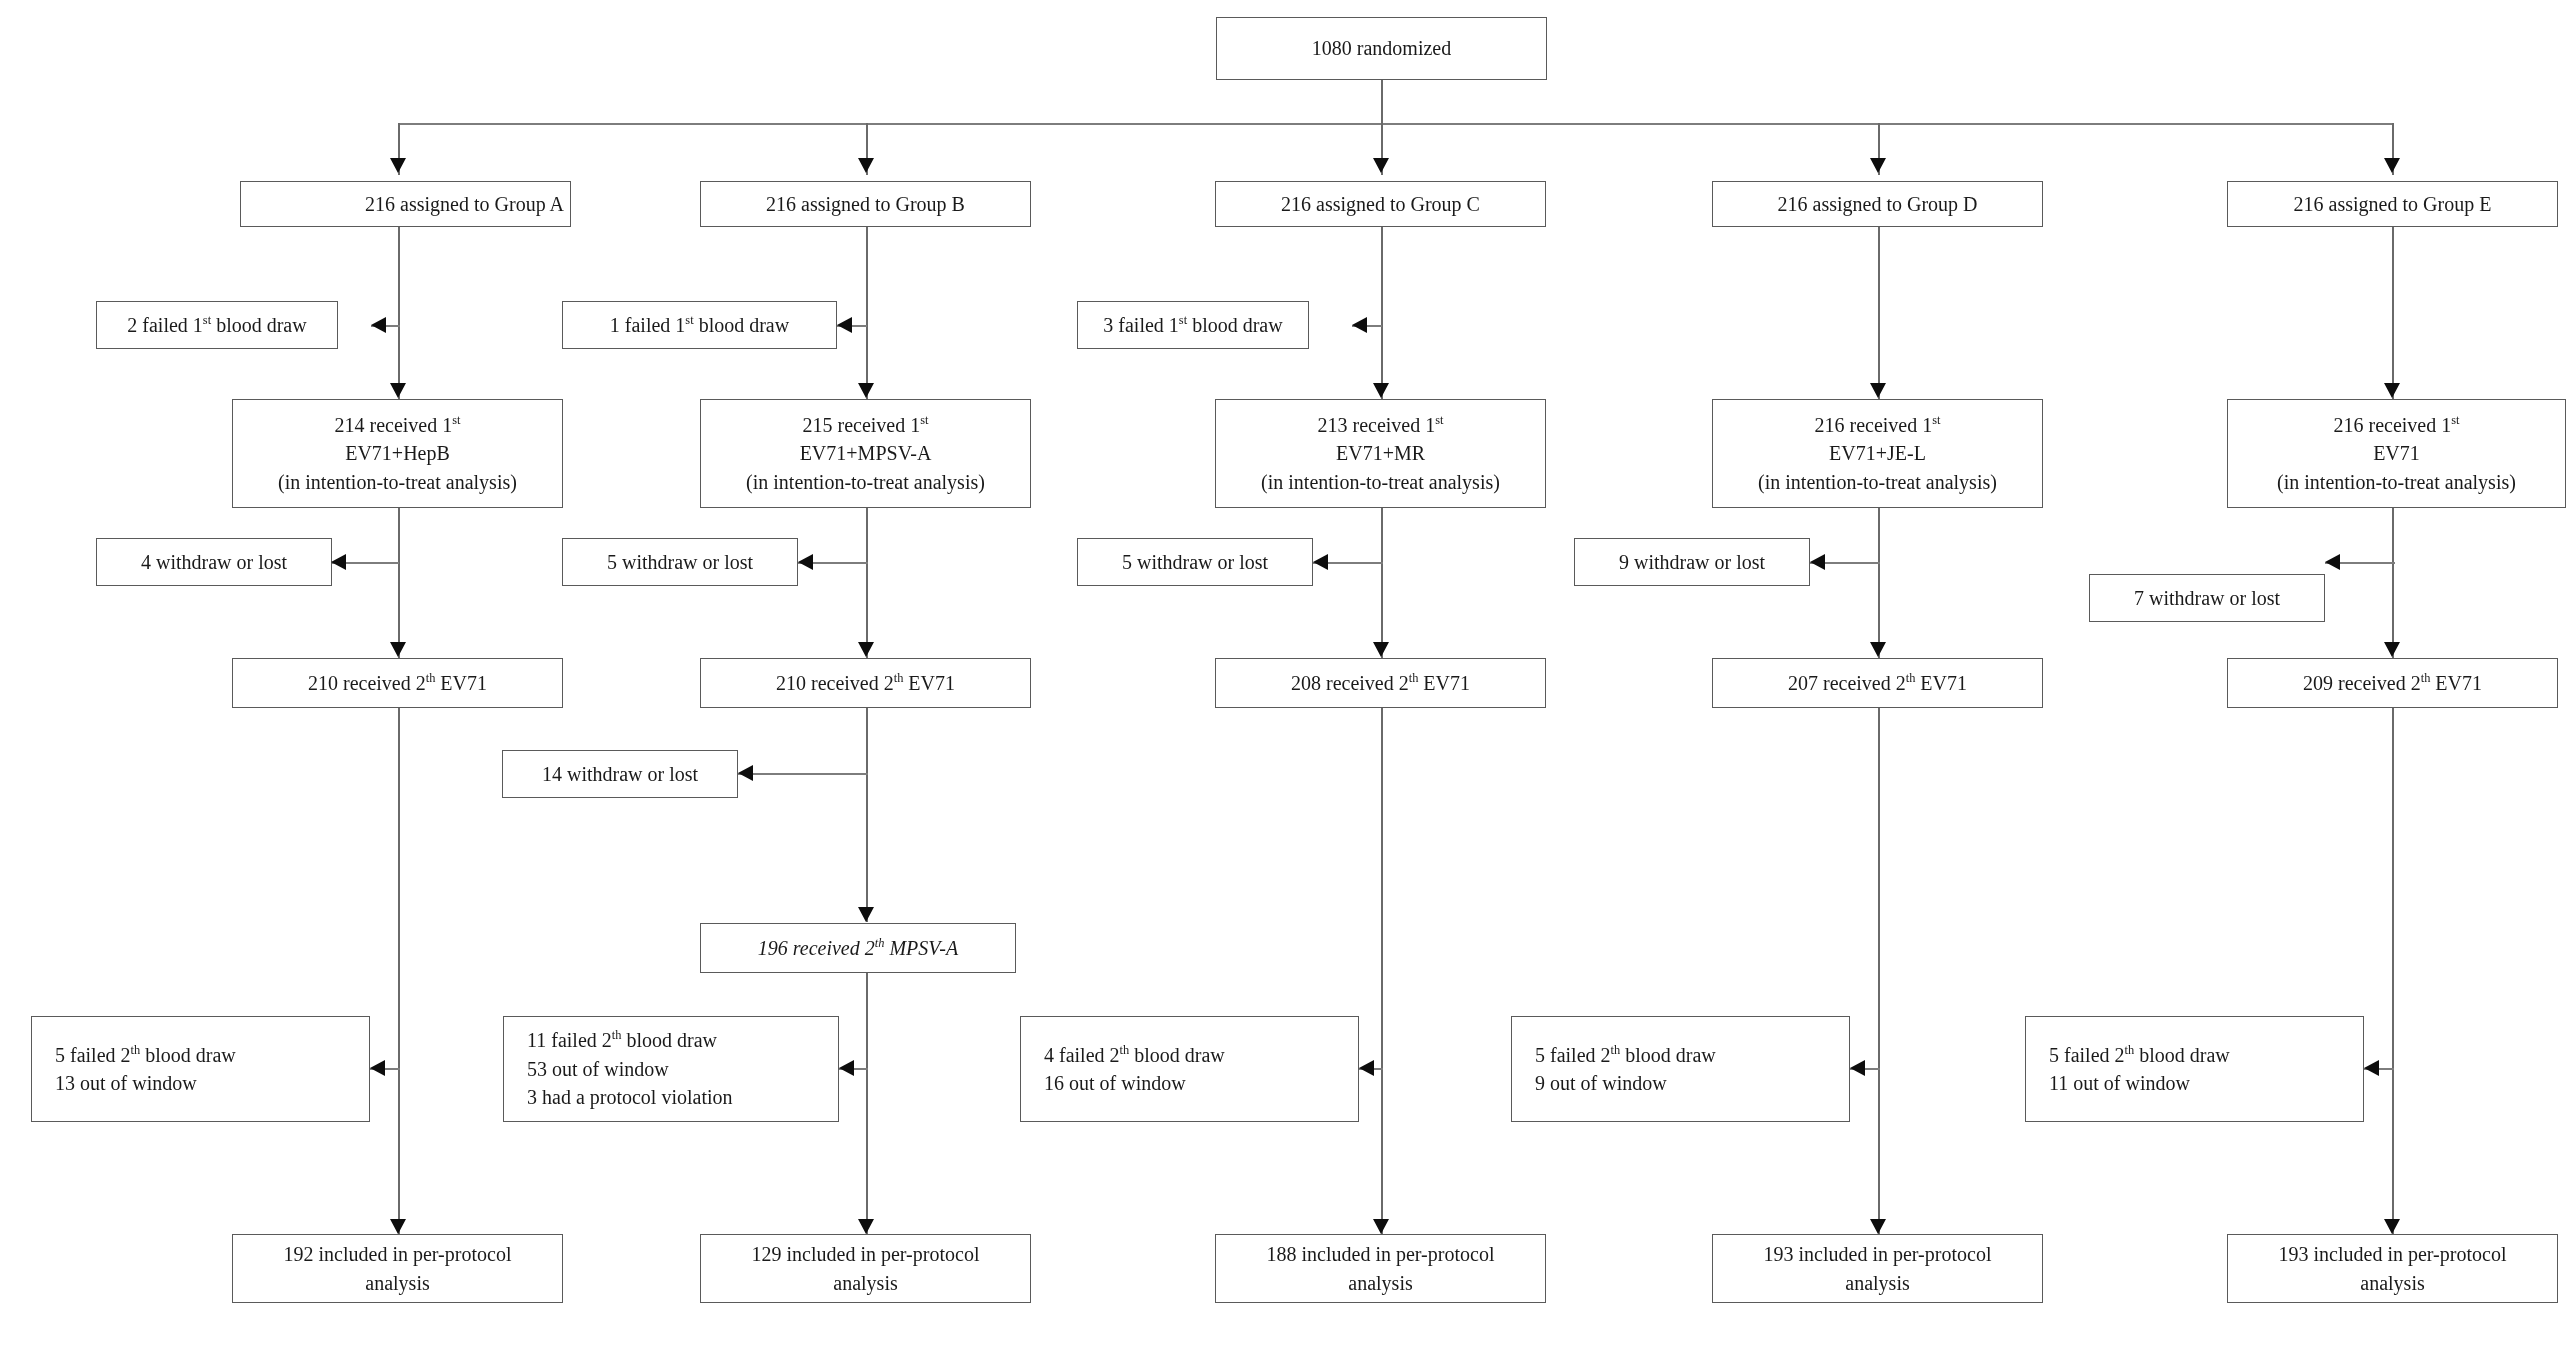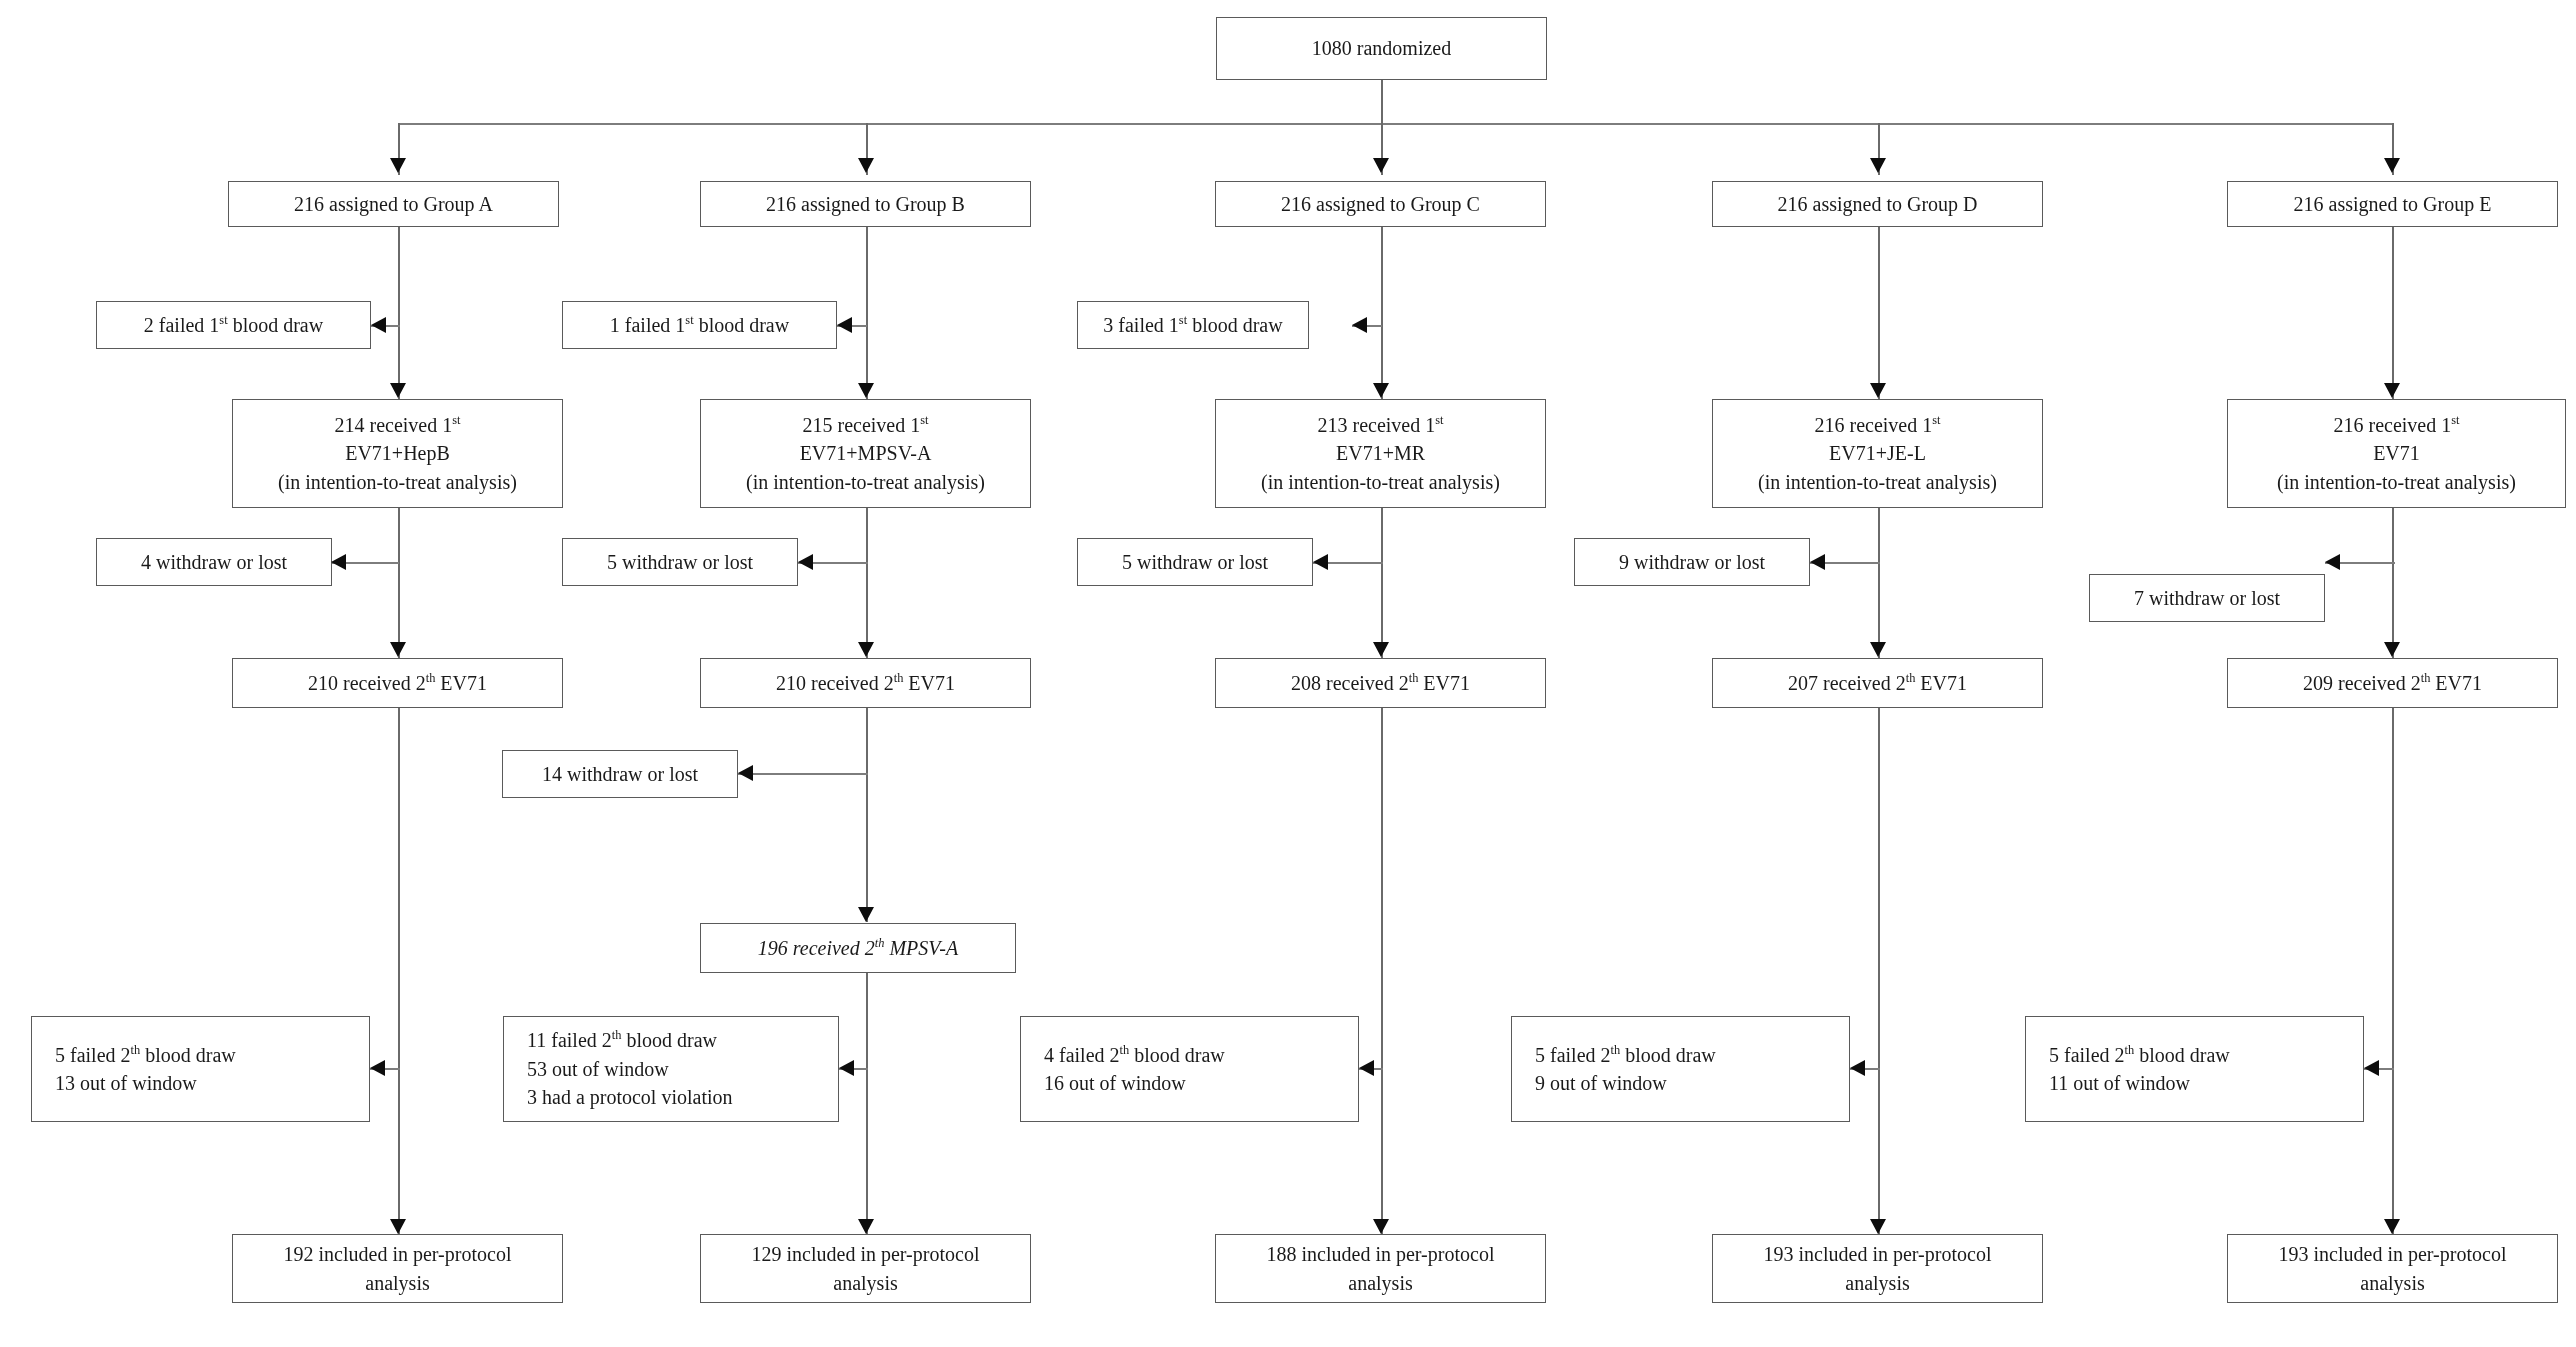--- a/index.html
+++ b/index.html
@@ -83,21 +83,21 @@
 
   <div class="vline" style="left:1381px; top:123px; height:52px;"></div>
   <div class="arrow-down" style="left:1373px; top:158px;"></div>
 
   <div class="vline" style="left:1878px; top:123px; height:52px;"></div>
   <div class="arrow-down" style="left:1870px; top:158px;"></div>
 
   <div class="vline" style="left:2392px; top:123px; height:52px;"></div>
   <div class="arrow-down" style="left:2384px; top:158px;"></div>
 
-  <div class="box" style="left:228px; top:181px; width:331px; height:46px;">
+  <div class="box" style="left:240px; top:181px; width:331px; height:46px;align-items:flex-end;">
     <span class="ln">216 assigned to Group A</span>
   </div>
   <div class="box" style="left:700px; top:181px; width:331px; height:46px;font-family:Liberation Serif, serif;">
     <span class="ln">216 assigned to Group B</span>
   </div>
   <div class="box" style="left:1215px; top:181px; width:331px; height:46px;">
     <span class="ln">216 assigned to Group C</span>
   </div>
   <div class="box" style="left:1712px; top:181px; width:331px; height:46px;">
     <span class="ln">216 assigned to Group D</span>
@@ -110,21 +110,21 @@
   <div class="arrow-down" style="left:390px; top:383px;"></div>
   <div class="vline" style="left:866px; top:227px; height:172px;"></div>
   <div class="arrow-down" style="left:858px; top:383px;"></div>
   <div class="vline" style="left:1381px; top:227px; height:172px;"></div>
   <div class="arrow-down" style="left:1373px; top:383px;"></div>
   <div class="vline" style="left:1878px; top:227px; height:172px;"></div>
   <div class="arrow-down" style="left:1870px; top:383px;"></div>
   <div class="vline" style="left:2392px; top:227px; height:172px;"></div>
   <div class="arrow-down" style="left:2384px; top:383px;"></div>
 
-  <div class="box" style="left:96px; top:301px; width:275px; height:48px;align-items:center;">
+  <div class="box" style="left:96px; top:301px; width:242px; height:48px;align-items:center;">
     <span class="ln">
       <span>2 failed 1</span><sup>st</sup><span> blood draw</span>
     </span>
   </div>
   <div class="hline" style="left:371px; top:325px; width:29px;"></div>
   <div class="arrow-left" style="left:371px; top:317px;"></div>
 
   <div class="box" style="left:562px; top:301px; width:275px; height:48px;">
     <span class="ln">
       <span>1 failed 1</span><sup>st</sup><span> blood draw</span>

